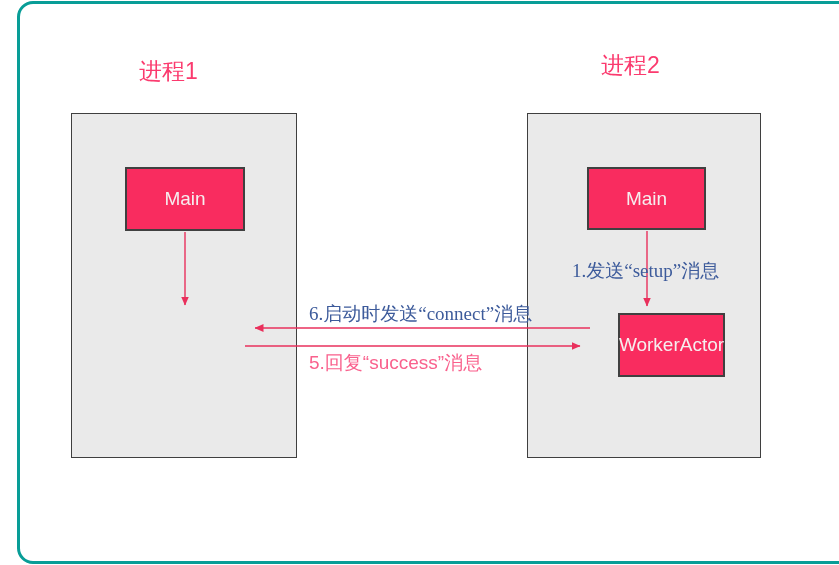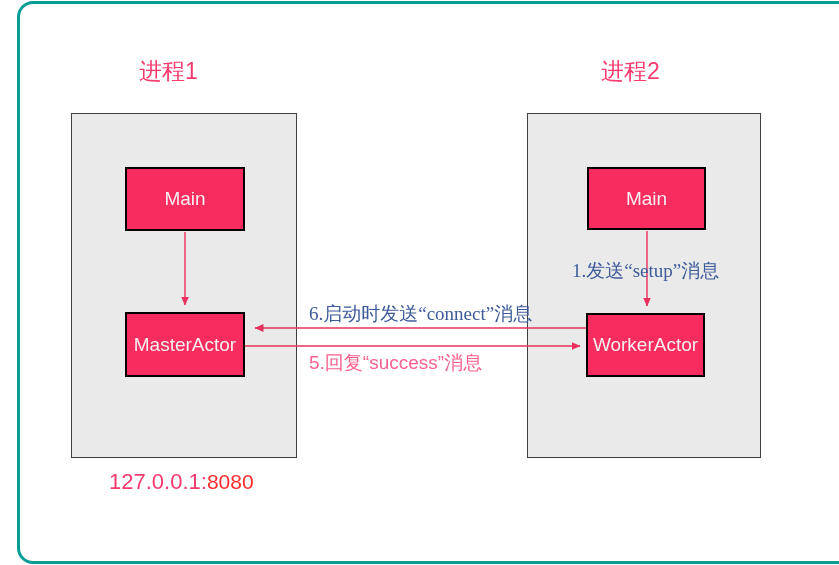--- a/index.html
+++ b/index.html
@@ -8,36 +8,36 @@
     font-family:"Liberation Sans", sans-serif; overflow:hidden;margin-left:16px;
   }
   .frame {
     position:absolute; inset:1px; border:3px solid #089d97;
     border-radius:16px; pointer-events:none;
   }
   .proc-title {
     position:absolute; font-size:23px; color:#fb3a6e; white-space:nowrap;
   }
   .proc-title.t1 { left:123px; top:56px; }
-  .proc-title.t2 { left:585px; top:56px; }
+  .proc-title.t2 { left:585px; top:50px; }
   .proc-box {
     position:absolute; background:#eaeaea; border:1px solid #3f3f3f;
     box-sizing:border-box;
   }
   .proc-box.p1 { left:55px; top:113px; width:226px; height:345px; }
   .proc-box.p2 { left:511px; top:113px; width:234px; height:345px; }
   .node {
-    position:absolute; background:#f92c5f; border:2px solid #000000;
+    position:absolute; background:#f92c5f; border:2px solid #404040;
     box-sizing:border-box; color:#f6eeef; font-size:19px;
     display:flex; align-items:center; justify-content:center; white-space:nowrap;
   }
   .node.main1  { left:109px; top:167px; width:120px; height:64px; }
   .node.master { left:109px; top:312px; width:120px; height:65px; }
   .node.main2  { left:571px; top:167px; width:119px; height:63px; }
-  .node.worker { left:570px; top:313px; width:119px; height:64px; }
+  .node.worker { left:602px; top:313px; width:107px; height:64px; }
   svg.arrows { position:absolute; left:0; top:0; width:839px; height:565px; pointer-events:none; }
   .msg { position:absolute; font-size:19px; white-space:nowrap; }
   .msg.blue { color:#3d5b9b;font-family:Liberation Serif, serif; }
   .msg.pink { color:#f9618d; }
   .msg.connect { left:293px; top:301px; }
   .msg.success { left:293px; top:350px; }
   .msg.setup   { left:556px; top:258px; }
   .addr { position:absolute; font-size:22px; white-space:nowrap; }
   .addr.a1 { left:93px;  top:469px; }
   .addr.a2 { left:557px; top:471px; }
@@ -63,33 +63,27 @@
     </defs>
     <line x1="169" y1="232" x2="169" y2="305" stroke="#e9305c" stroke-width="1.4" marker-end="url(#ah)"></line>
     <line x1="631" y1="231" x2="631" y2="306" stroke="#e9305c" stroke-width="1.4" marker-end="url(#ah)"></line>
     <line x1="574" y1="328" x2="239" y2="328" stroke="#e9305c" stroke-width="1.4" marker-end="url(#ah)"></line>
     <line x1="229" y1="346" x2="564" y2="346" stroke="#e9305c" stroke-width="1.4" marker-end="url(#ah)"></line>
   </svg>
 
   <div class="node main1">
       <span>Main</span>
     </div>
-  <div class="node master">
-      <span>MasterActor</span>
-    </div>
   <div class="node main2">
       <span>Main</span>
     </div>
   <div class="node worker">
       <span>WorkerActor</span>
     </div>
 
   <div class="msg blue setup">1.发送“setup”消息</div>
   <div class="msg blue connect">6.启动时发送“connect”消息</div>
   <div class="msg pink success">5.回复“success”消息</div>
 
-  <div class="addr a1">
-    <span class="ip">127.0.0.1:</span><span class="port">8080</span>
-  </div>
 
   <div class="frame"></div>
 
 </div>
 
 </body></html>

